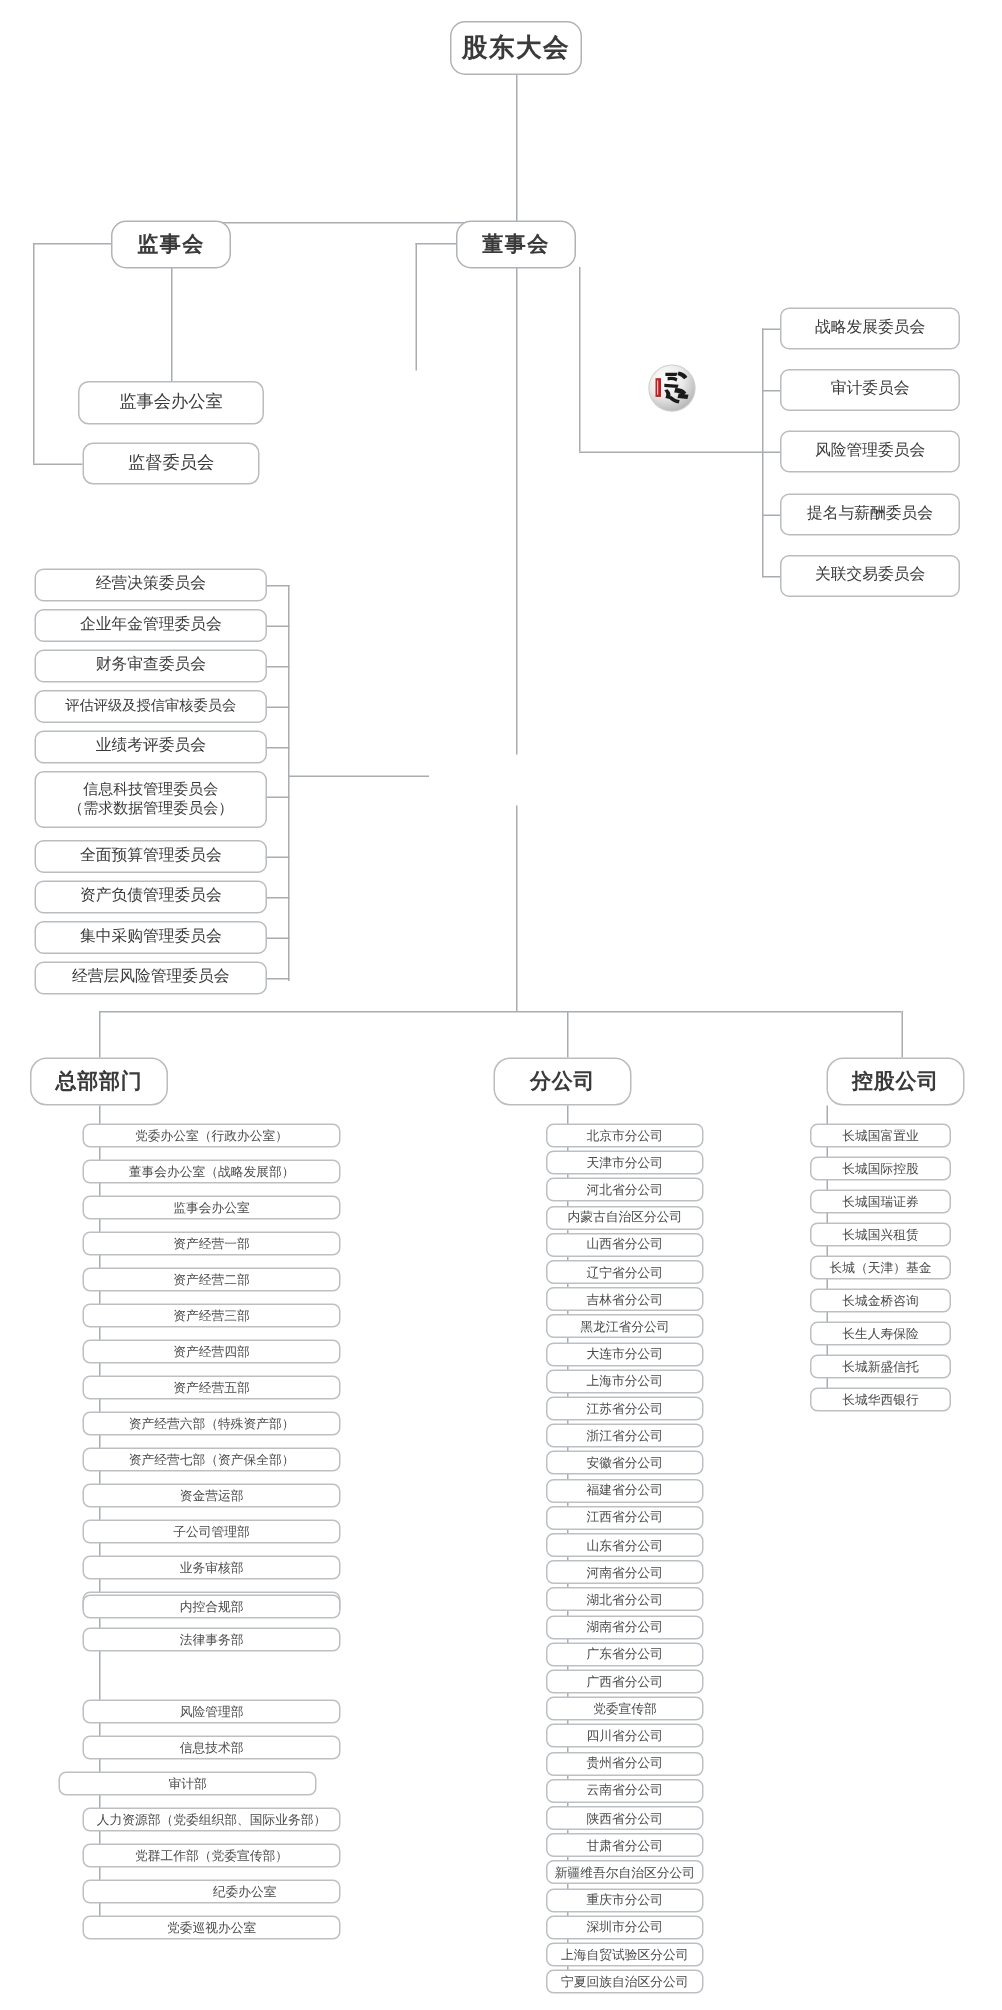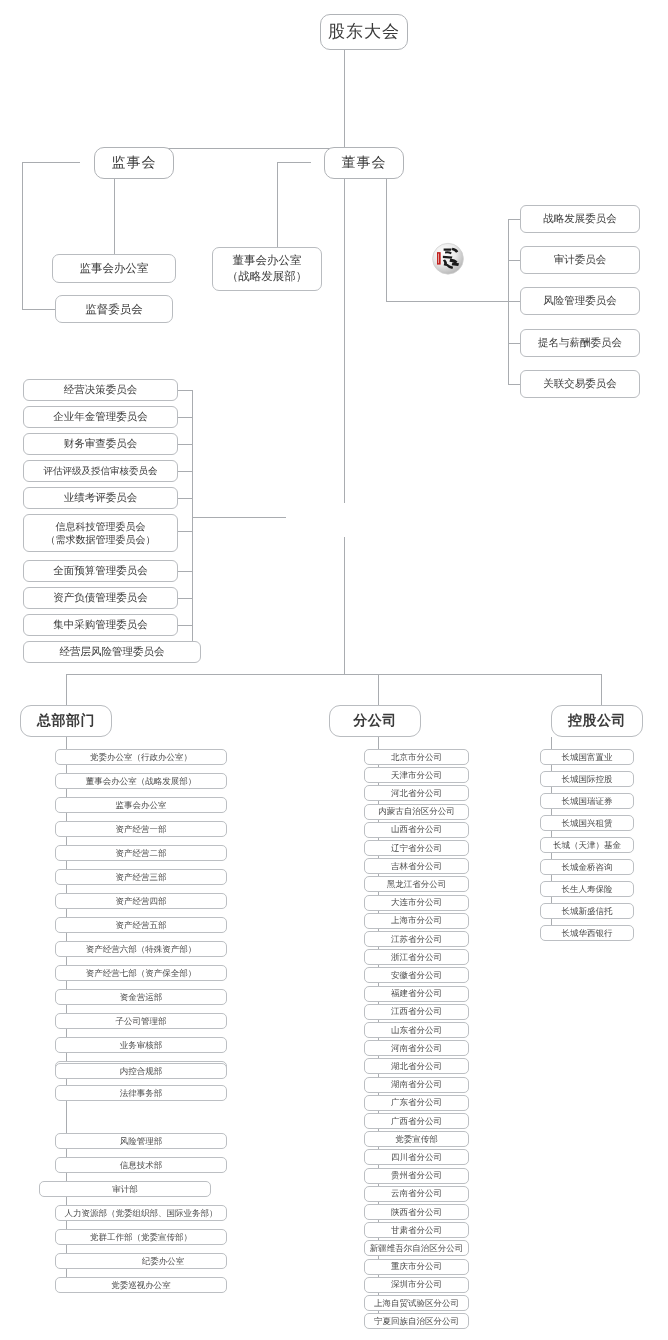--- a/index.html
+++ b/index.html
@@ -24,25 +24,24 @@
     display:flex;
     align-items:center;
     justify-content:center;
     text-align:center;
     line-height:1.25;
     color:#3a3a3a;
     z-index:5;
   }
   .node.top{
     font-size:17px;
-    font-weight:normal;
+    font-weight:bold;
     border-radius:10px;
     border-color:#b0b3b7;
     letter-spacing:1px;
-    margin-left:20px;
   }
   .node.mid{
     font-size:11.5px;
     border-radius:7px;
   }
   .node.grp{
     font-size:14px;
     font-weight:bold;
     border-radius:11px;
     letter-spacing:.5px;
@@ -134,24 +133,20 @@
   <div class="node top" style="left:300px;top:14px;width:88px;height:36px;">股东大会</div>
 
   <div class="node top" style="left:74px;top:147px;width:80px;height:32px;font-size:14px;">监事会</div>
 
   <div class="node top" style="left:304px;top:147px;width:80px;height:32px;font-size:14px;">董事会</div>
 
   <div class="node mid" style="left:52px;top:254px;width:124px;height:29px;">监事会办公室</div>
 
   <div class="node mid" style="left:55px;top:295px;width:118px;height:28px;">监督委员会</div>
 
-  <div class="node mid two-line" style="left:212px;top:247px;width:110px;height:44px;">
-    <span>董事会办公室</span>
-    <span>（战略发展部）</span>
-  </div>
 
   <div class="node committee" style="left:520px;top:205px;width:120px;height:28px;">战略发展委员会</div>
   <div class="node committee" style="left:520px;top:246px;width:120px;height:28px;">审计委员会</div>
   <div class="node committee" style="left:520px;top:287px;width:120px;height:28px;">风险管理委员会</div>
   <div class="node committee" style="left:520px;top:329px;width:120px;height:28px;">提名与薪酬委员会</div>
   <div class="node committee" style="left:520px;top:370px;width:120px;height:28px;">关联交易委员会</div>
 
   <div class="logo" style="left:426px;top:236px;">
     <svg viewBox="0 0 60 60" width="44" height="44" aria-hidden="true">
       <defs>
@@ -198,21 +193,21 @@
   </div>
   <div class="node committee" style="left:23px;top:560px;width:155px;height:22px;">
     <span>全面预算管理委员会</span>
   </div>
   <div class="node committee" style="left:23px;top:587px;width:155px;height:22px;">
     <span>资产负债管理委员会</span>
   </div>
   <div class="node committee" style="left:23px;top:614px;width:155px;height:22px;">
     <span>集中采购管理委员会</span>
   </div>
-  <div class="node committee" style="left:23px;top:641px;width:178px;height:22px;">
+  <div class="node committee" style="left:23px;top:641px;width:155px;height:22px;">
     <span>经营层风险管理委员会</span>
   </div>
 
 
   <div class="node grp" style="left:20px;top:705px;width:92px;height:32px;">总部部门</div>
   <div class="node grp" style="left:329px;top:705px;width:92px;height:32px;">分公司</div>
   <div class="node grp" style="left:551px;top:705px;width:92px;height:32px;">控股公司</div>
 
   <div id="col-hq">
       <div class="ln lv" style="left: 66px; top: 737px; height: 548px;"></div>

